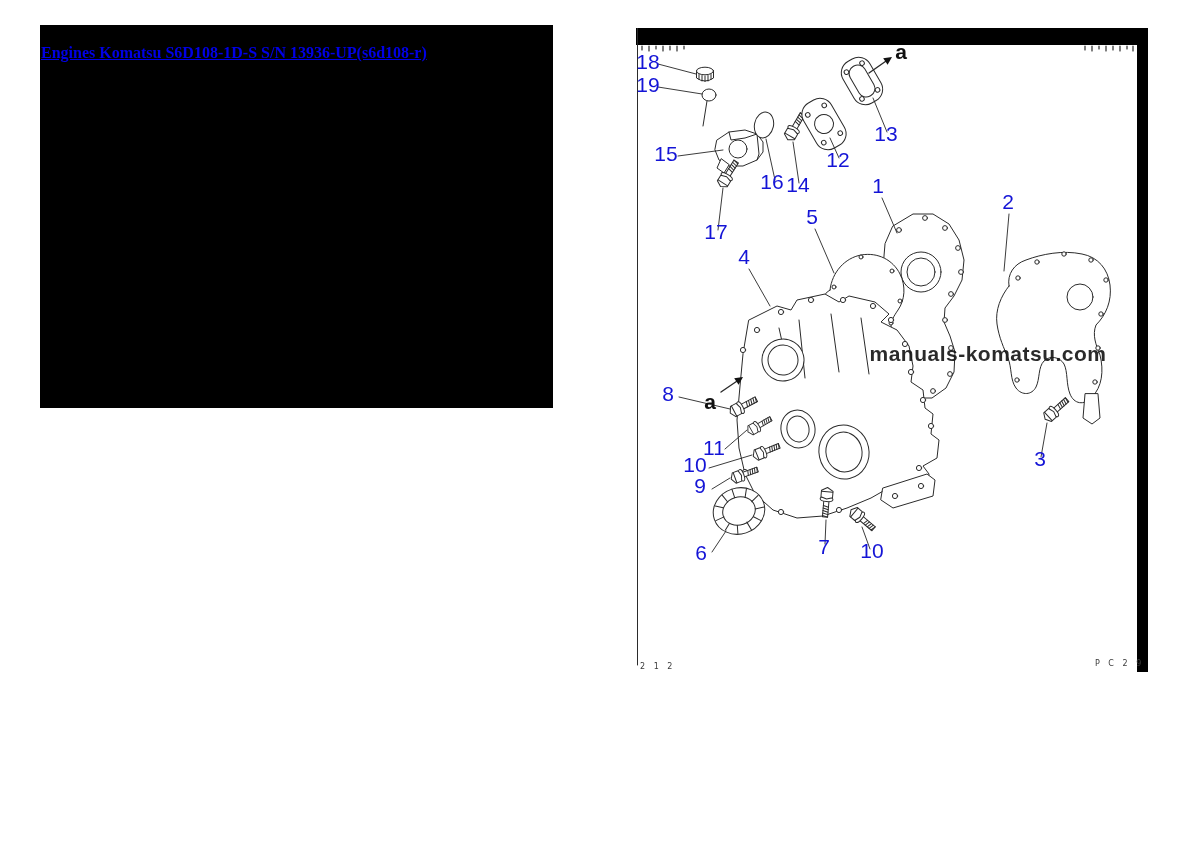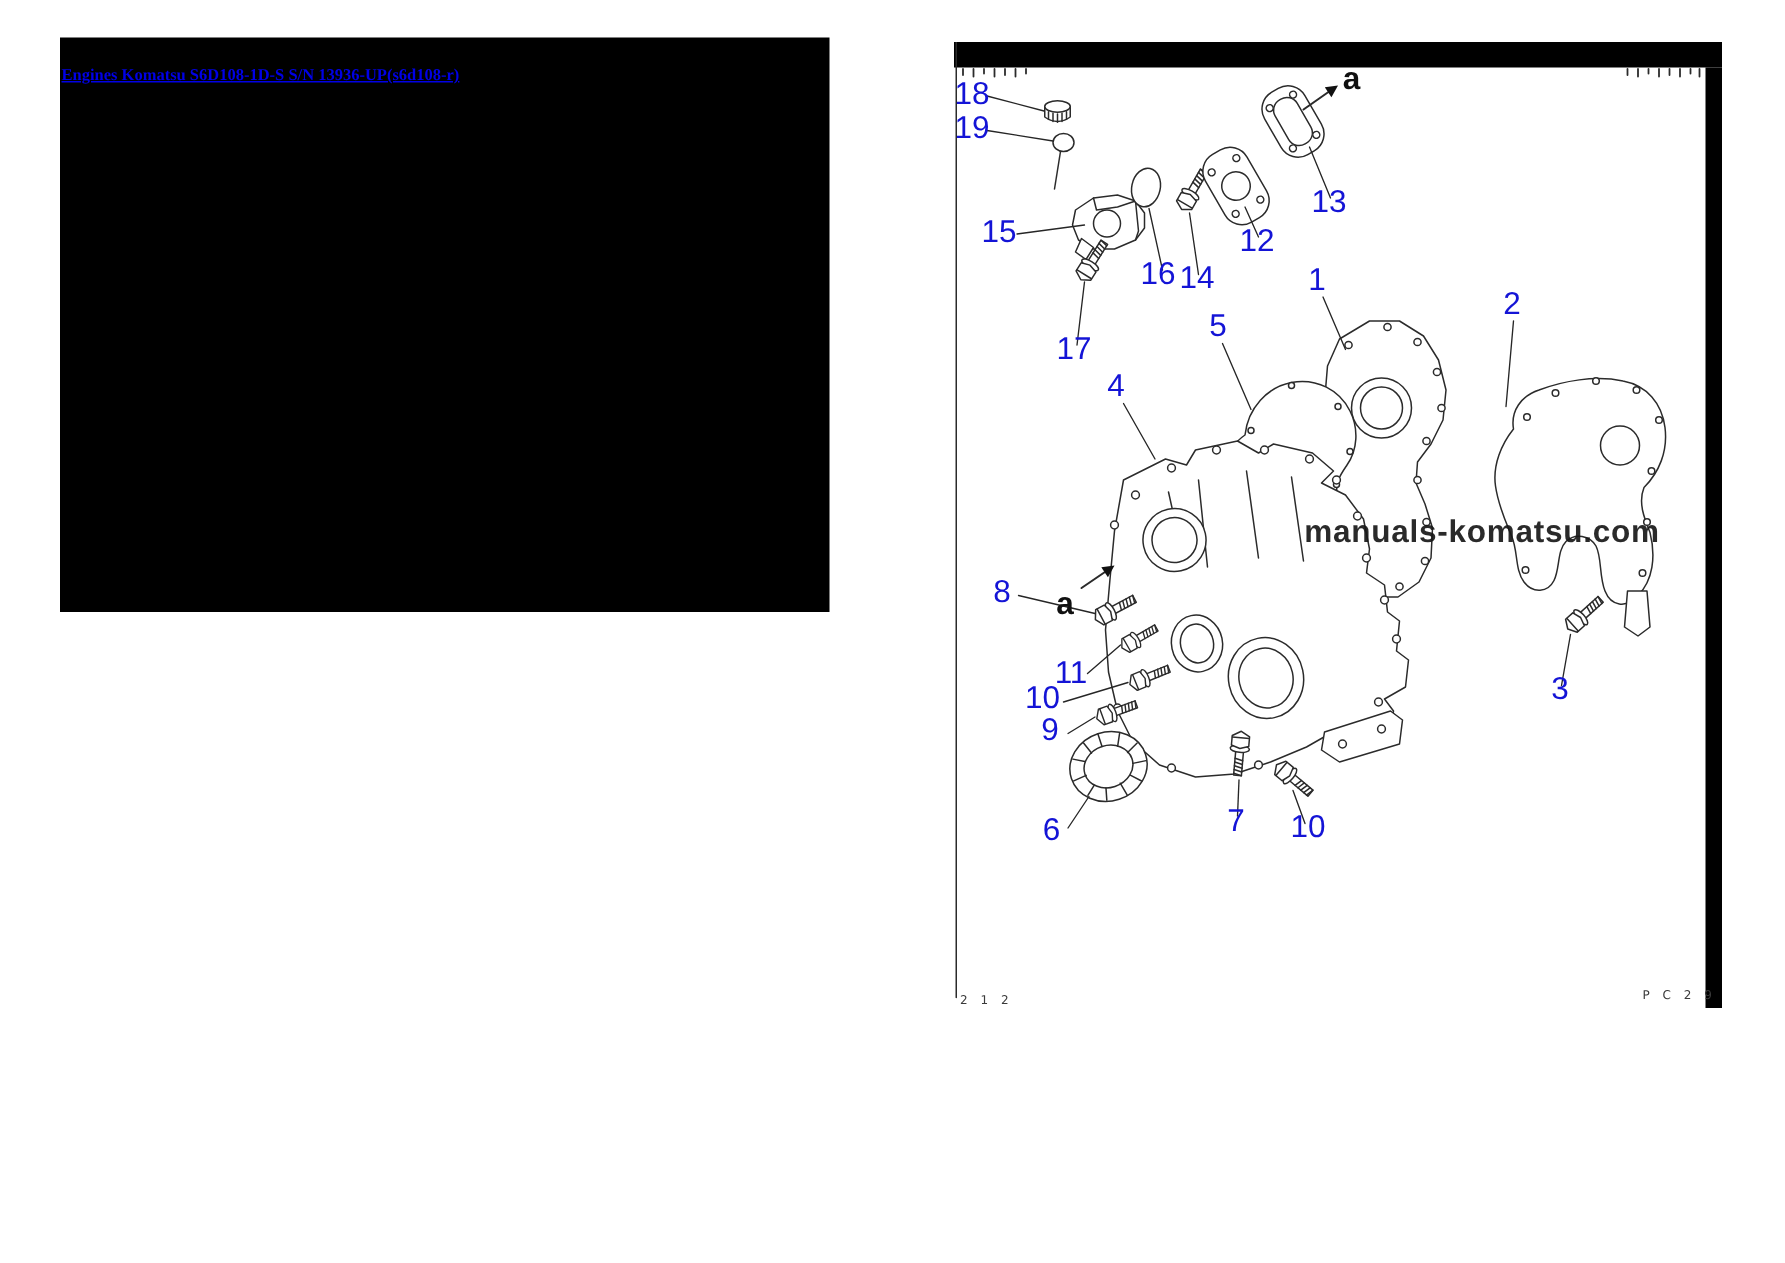--- a/index.html
+++ b/index.html
@@ -1,20 +1,20 @@
 <!DOCTYPE html>
 <html><head>
 <meta charset="utf-8">
 <style>
   html,body{margin:0;padding:0;background:#fff;}
   body{width:1190px;height:842px;position:relative;overflow:hidden;
        font-family:"Liberation Sans",sans-serif;}
   .thumb-panel{position:absolute;left:40px;top:25px;width:513px;height:383px;background:#000;}
   .title-link{position:absolute;left:41px;top:44px;z-index:5;
-      font-family:"Liberation Serif",serif;font-weight:700;font-size:11px;
+      font-family:"Liberation Serif",serif;font-weight:700;font-size:16px;
       color:#0000e6;text-decoration:underline;white-space:nowrap;}
   .figure-panel{position:absolute;left:633px;top:28px;width:515px;height:652px;}
   svg{display:block;}
   svg text{stroke:none;}
   .callout{font:21px "Liberation Sans",sans-serif;fill:#1414d6;}
   .callout.letter{fill:#101010;font-weight:700;}
   .watermark{font:600 21px "Liberation Sans",sans-serif;fill:#181818;opacity:.92;letter-spacing:.5px;}
   .corner{font:8px "DejaVu Sans",sans-serif;fill:#3a3a3a;letter-spacing:3px;}
 </style>
 </head>

